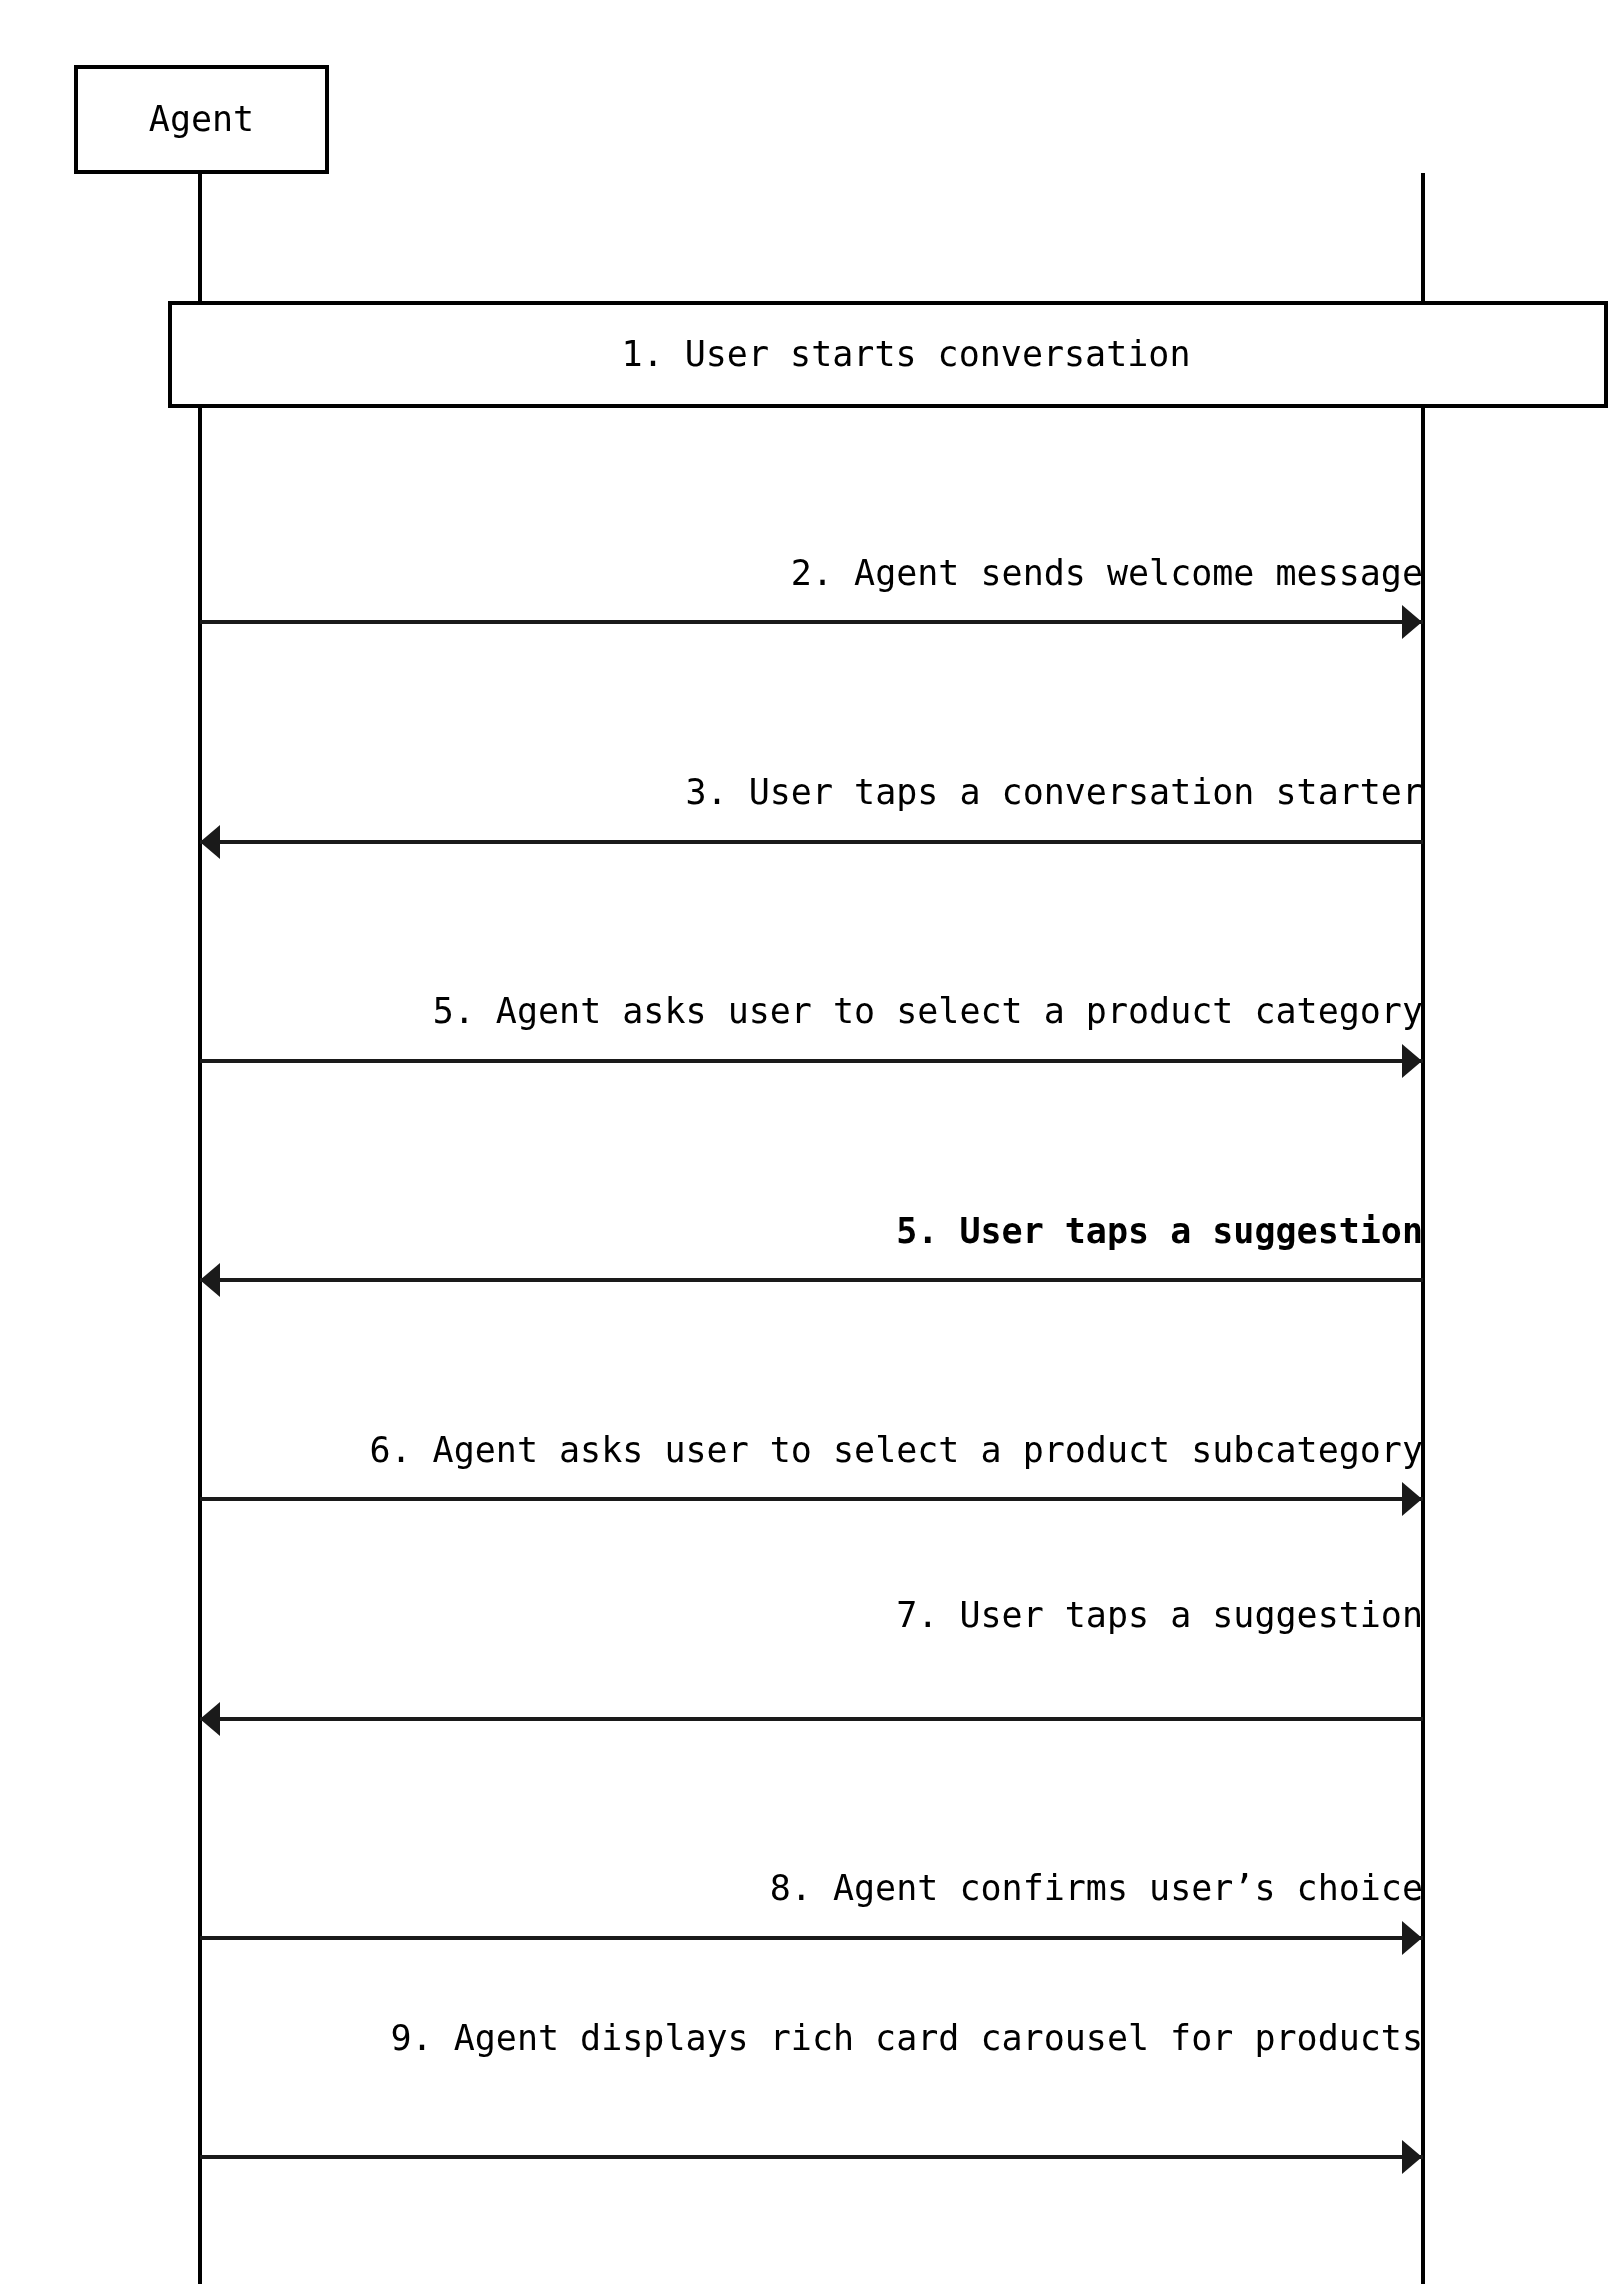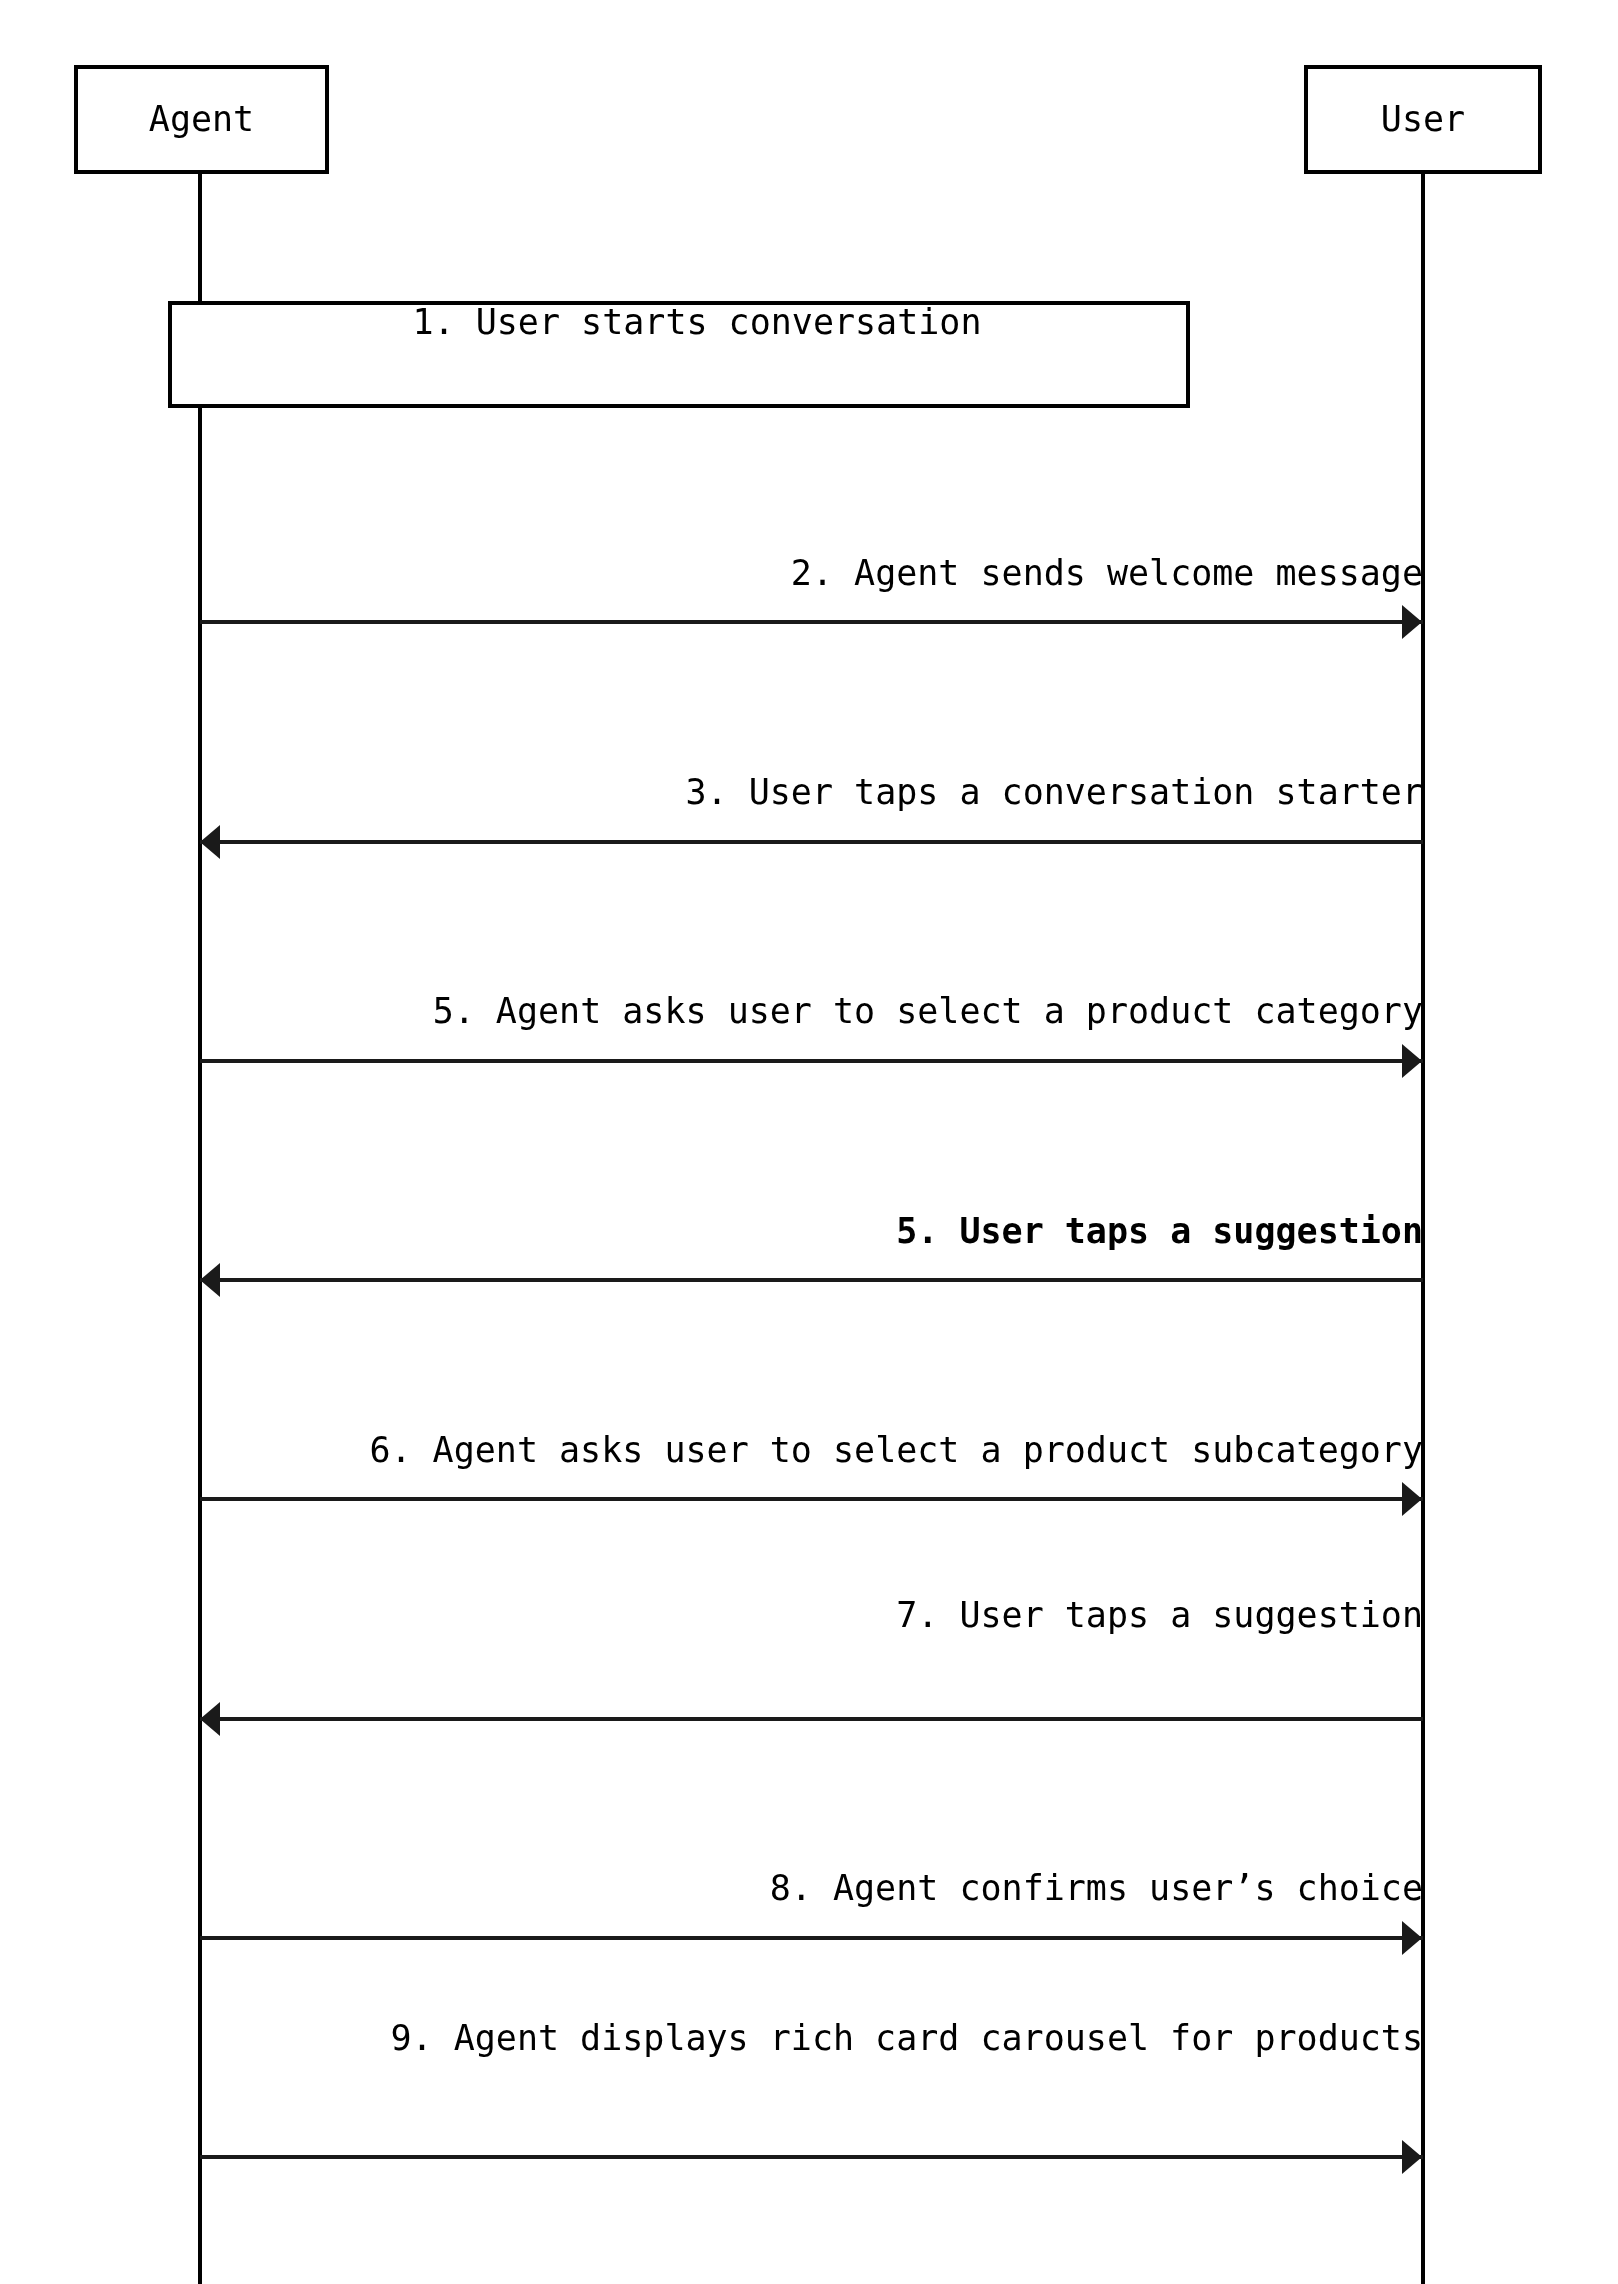--- a/index.html
+++ b/index.html
@@ -32,25 +32,26 @@
     justify-content: center;
     z-index: 2;
   }
   .actor-box.agent { left: 74px; width: 255px; }
   .actor-box.user  { left: 1304px; width: 238px; }
   .actor-box.top    { top: 65px;  height: 109px; }
   .actor-label { font-size: 35px; line-height: 1; }
   .note-box {
     position: absolute;
     left: 168px; top: 301px;
-    width: 1022px; height: 107px;
+    width: 1440px; height: 107px;
     box-sizing: border-box;
     border: 4.1px solid #000000;
     background: #ffffff;
     display: flex;
+    align-items: center;
     justify-content: center;
     z-index: 2;
     padding-left: 36px;
   }
   .note-label { font-size: 35px; line-height: 1; }
   .messages-layer { position: absolute; inset: 0; z-index: 2; }
   .message-label {
     position: absolute;
     left: 200px;
     width: 1223px;
@@ -78,23 +79,20 @@
 </head>
 <body>
 
 <div class="canvas">
 
   <div class="lifeline agent"></div>
   <div class="lifeline user"></div>
 
   <div class="actor-box agent top">
     <span class="actor-label">Agent</span>
-  </div>
-  <div class="actor-box user top">
-    <span class="actor-label">User</span>
   </div>
 
   <div class="note-box">
     <span class="note-label">1. User starts conversation</span>
   </div>
 
   <div class="messages-layer">
       <div class="message-row">
     <div class="message-label" style="bottom: 2801px;">2. Agent sends welcome message</div>
     <div class="message-line" style="top: 620px;"></div>

